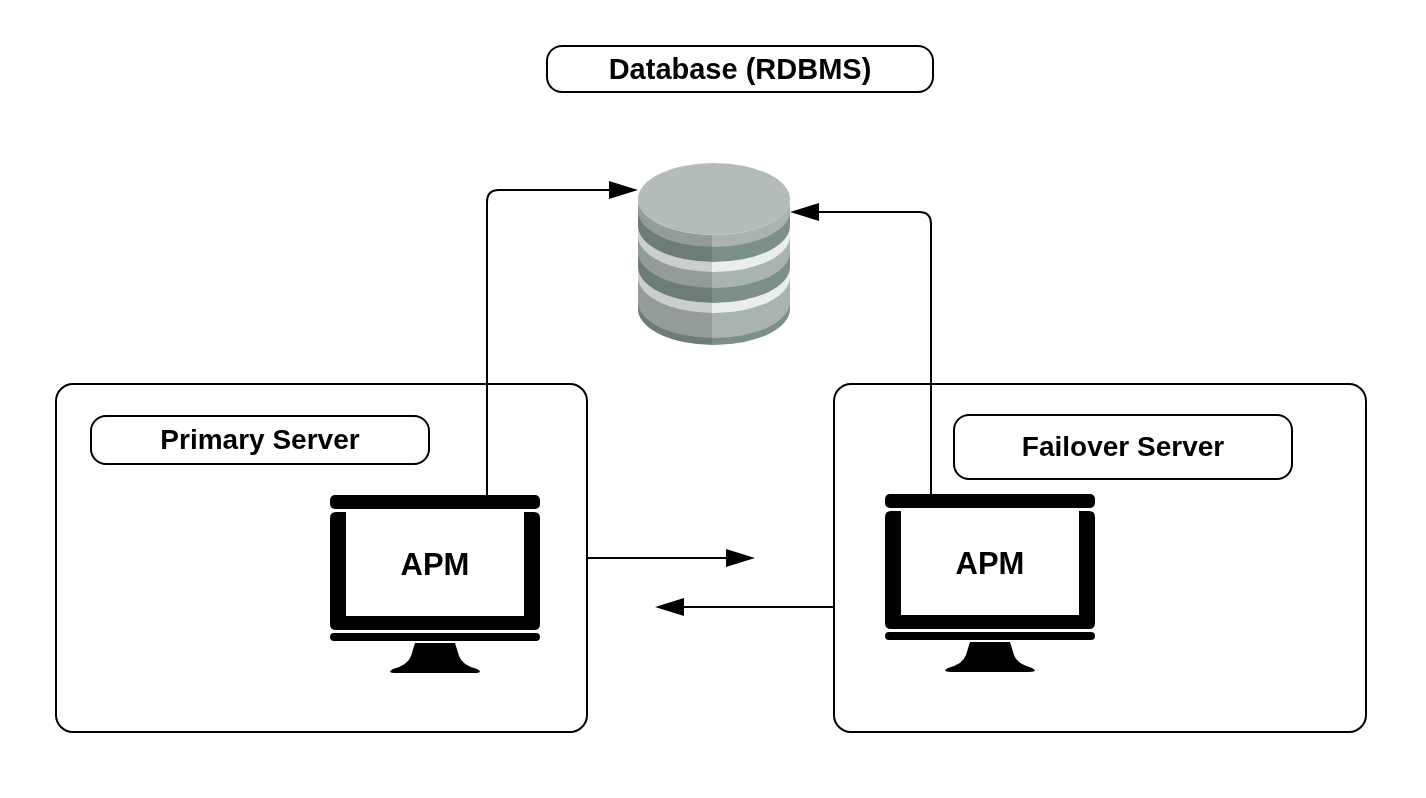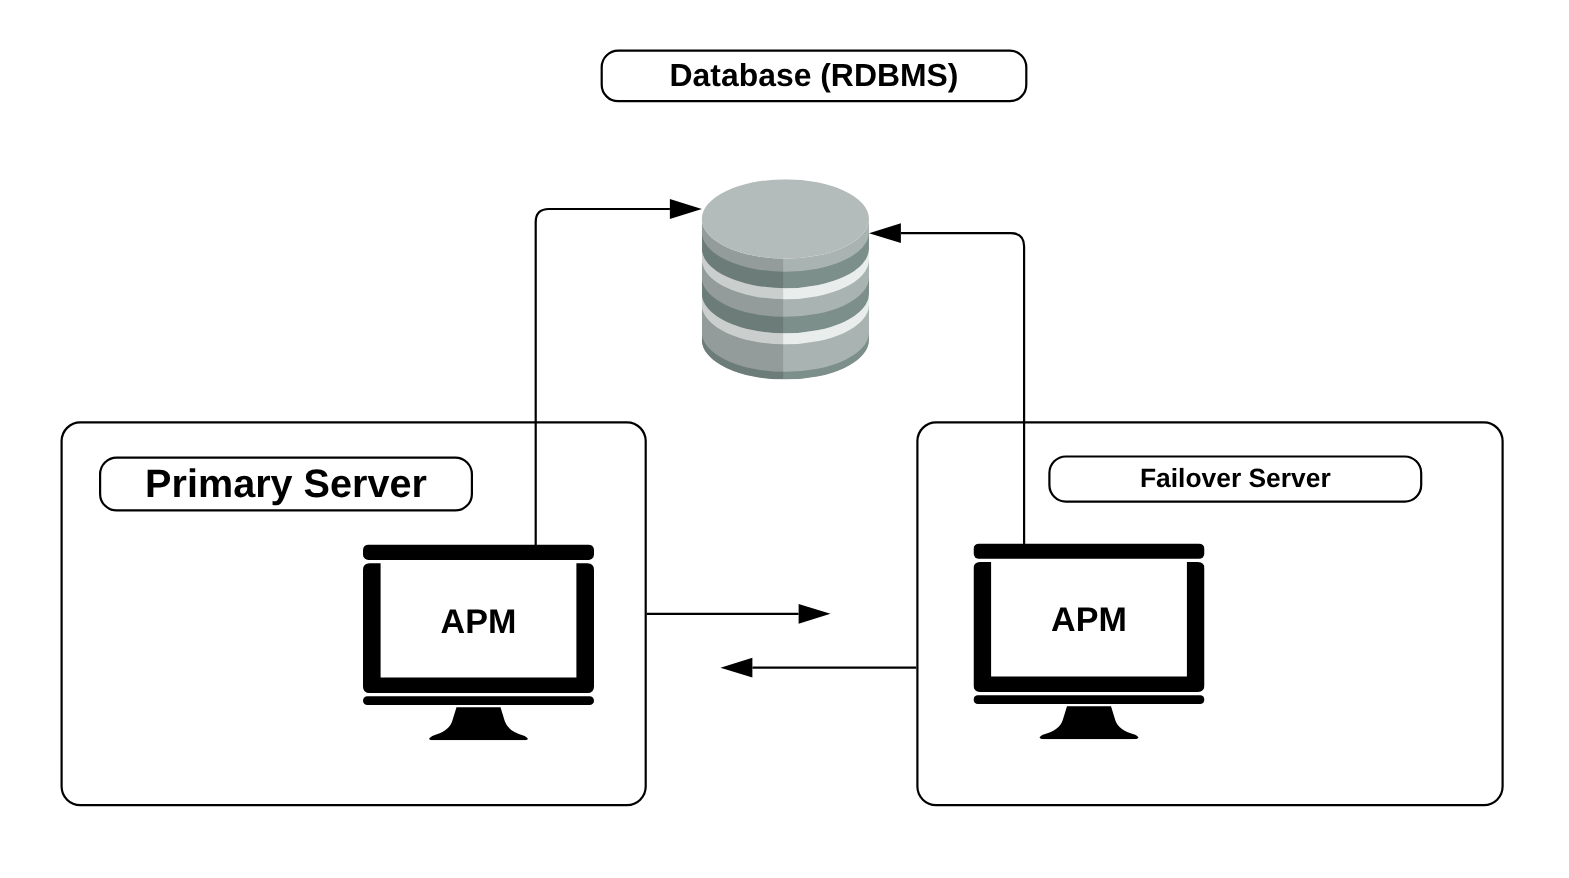--- a/index.html
+++ b/index.html
@@ -25,22 +25,22 @@
     white-space: nowrap;
   }
   .server-box {
     position: absolute;
     border: 2px solid #000;
     border-radius: 18px;
     background: #fff;
     box-sizing: border-box;
   }
   .db-title { left: 546px; top: 45px; width: 388px; height: 48px; font-size: 29px; }
-  .primary-title { left: 90px; top: 415px; width: 340px; height: 50px; font-size: 36px; }
-  .failover-title { left: 953px; top: 414px; width: 340px; height: 43px; font-size: 24px; }
+  .primary-title { left: 90px; top: 415px; width: 340px; height: 50px; font-size: 28px; }
+  .failover-title { left: 953px; top: 414px; width: 340px; height: 66px; font-size: 28px; }
   svg text {
     font-family: "Liberation Sans", sans-serif;
     font-weight: bold;
     fill: #000;
   }
   .overlay { left: 0; top: 0; pointer-events: none; }
 </style>
 </head>
 <body>
 

